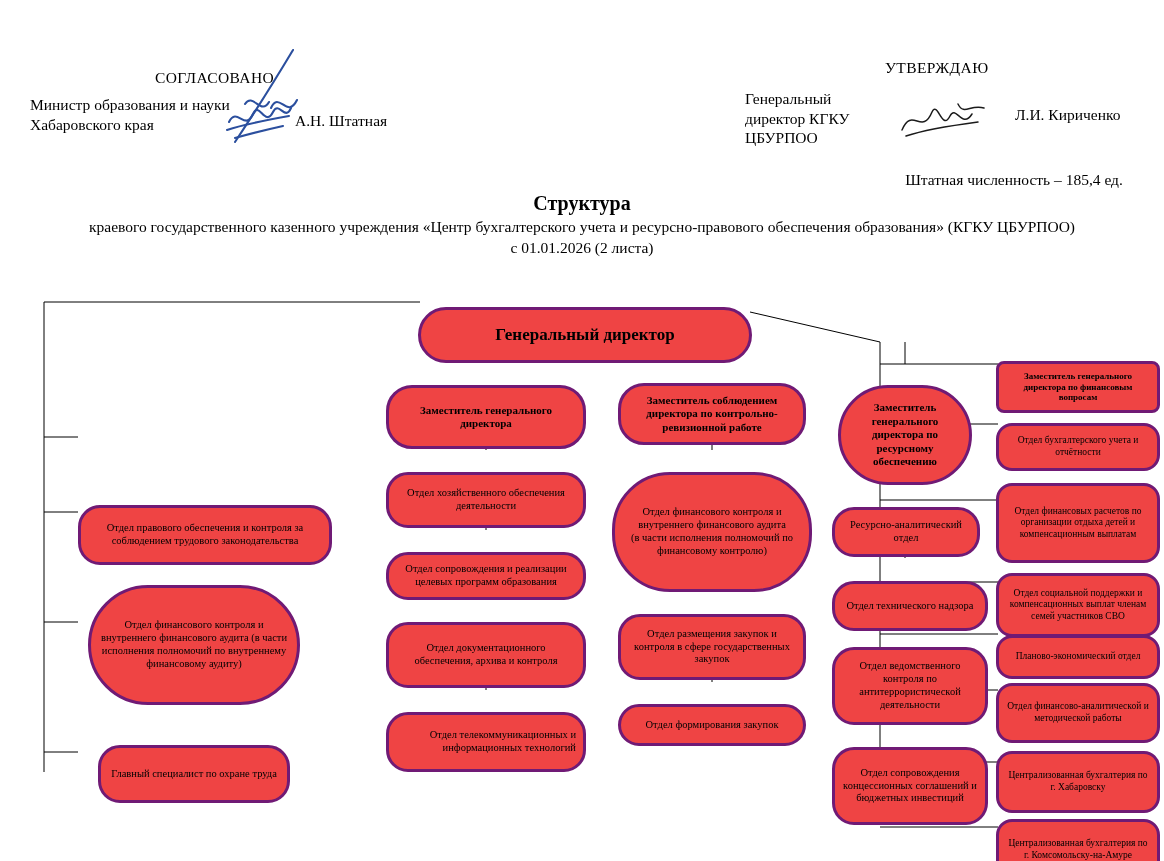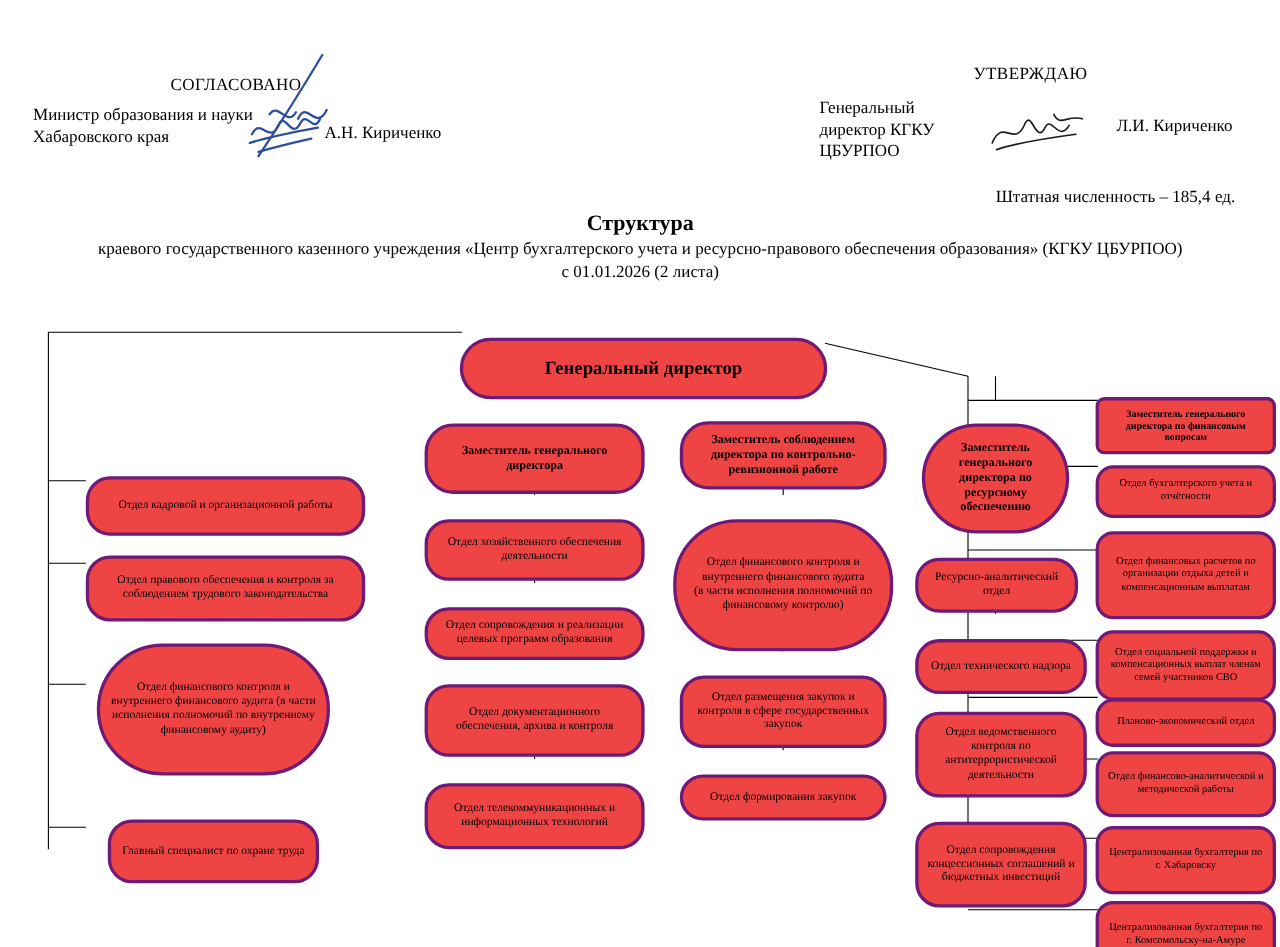--- a/index.html
+++ b/index.html
@@ -154,21 +154,21 @@
 </style>
 </head>
 <body>
 
 <div class="page">
 
   <div class="approve-left">
     <div class="word">СОГЛАСОВАНО</div>
     <div class="who">
       <span class="text">Министр образования и науки Хабаровского края</span>
-      <span class="name">А.Н. Кириченко</span>
+      <span class="name">А.Н. Штатная</span>
     </div>
   </div>
 
   <svg class="sig" style="left:215px; top:42px;" width="110" height="110" viewBox="0 0 110 110">
     <g fill="none" stroke="#2b4f9e" stroke-width="2.1" stroke-linecap="round">
       <path d="M78 8 C60 38, 40 70, 20 100"></path>
       <path d="M14 80 C22 64, 30 90, 38 72 C44 58, 50 86, 58 70 C64 58, 70 80, 76 66"></path>
       <path d="M12 88 C30 82, 52 78, 74 74"></path>
       <path d="M30 62 C38 50, 46 74, 54 60"></path>
       <path d="M56 66 C64 48, 72 78, 82 58"></path>
@@ -236,31 +236,30 @@
         <path d="M880 310 L998 310"></path>
         <path d="M880 362 L998 362"></path>
         <path d="M880 418 L998 418"></path>
         <path d="M880 490 L998 490"></path>
         <path d="M880 555 L998 555"></path>
       </g>
     </svg>
 
     <div class="node root" style="left:418px; top:12px; width:334px; height:56px;">Генеральный директор</div>
 
-    <div class="node unit col1" style="left:78px; top:138px; width:254px; height:54px;">Отдел кадровой и организационной работы</div>
     <div class="node unit col1" style="left:78px; top:210px; width:254px; height:60px;">Отдел правового обеспечения и контроля за соблюдением трудового законодательства</div>
     <div class="node unit col1" style="left:88px; top:290px; width:212px; height:120px; border-radius:60px;">Отдел финансового контроля и внутреннего финансового аудита
 (в части исполнения полномочий по внутреннему финансовому аудиту)</div>
     <div class="node unit col1" style="left:98px; top:450px; width:192px; height:58px;">Главный специалист по охране труда</div>
 
     <div class="node head" style="left:386px; top:90px; width:200px; height:64px;">Заместитель генерального директора</div>
     <div class="node unit" style="left:386px; top:177px; width:200px; height:56px;">Отдел хозяйственного обеспечения деятельности</div>
     <div class="node unit" style="left:386px; top:257px; width:200px; height:48px;">Отдел сопровождения и реализации целевых программ образования</div>
     <div class="node unit" style="left:386px; top:327px; width:200px; height:66px;">Отдел документационного обеспечения, архива и контроля</div>
-    <div class="node unit" style="left:386px; top:417px; width:200px; height:60px;">Отдел телекоммуникационных и информационных технологий</div>
+    <div class="node unit" style="left:386px; top:417px; width:200px; height:60px;text-align:right;">Отдел телекоммуникационных и информационных технологий</div>
 
     <div class="node head" style="left:618px; top:88px; width:188px; height:62px;">Заместитель соблюдением директора по контрольно-ревизионной работе</div>
     <div class="node unit" style="left:612px; top:177px; width:200px; height:120px; border-radius:58px; white-space:pre-line;">Отдел финансового контроля и внутреннего финансового аудита
 (в части исполнения полномочий по финансовому контролю)</div>
     <div class="node unit" style="left:618px; top:319px; width:188px; height:66px;">Отдел размещения закупок и контроля в сфере государственных закупок</div>
     <div class="node unit" style="left:618px; top:409px; width:188px; height:42px;">Отдел формирования закупок</div>
 
     <div class="node head" style="left:838px; top:90px; width:134px; height:100px; border-radius:50px;">Заместитель генерального директора по ресурсному обеспечению</div>
     <div class="node unit" style="left:832px; top:212px; width:148px; height:50px;">Ресурсно-аналитический отдел</div>
     <div class="node unit" style="left:832px; top:286px; width:156px; height:50px;">Отдел технического надзора</div>

